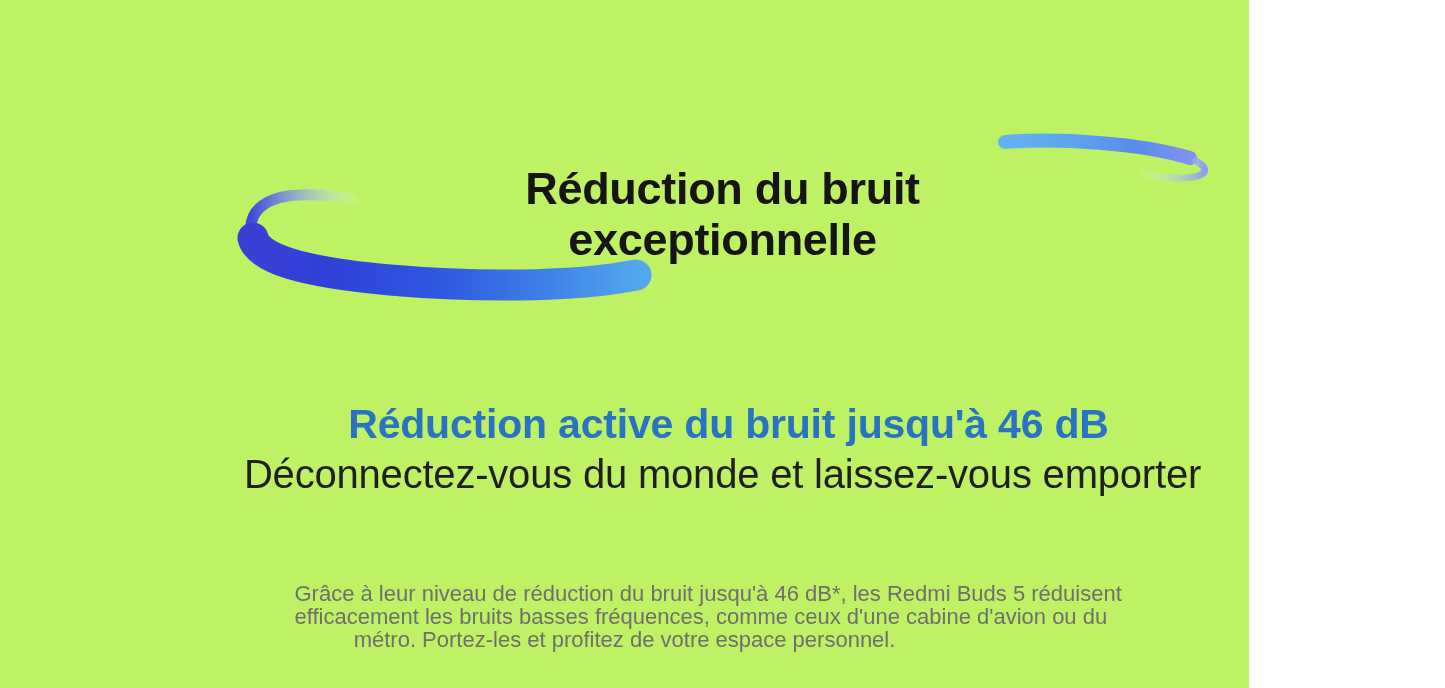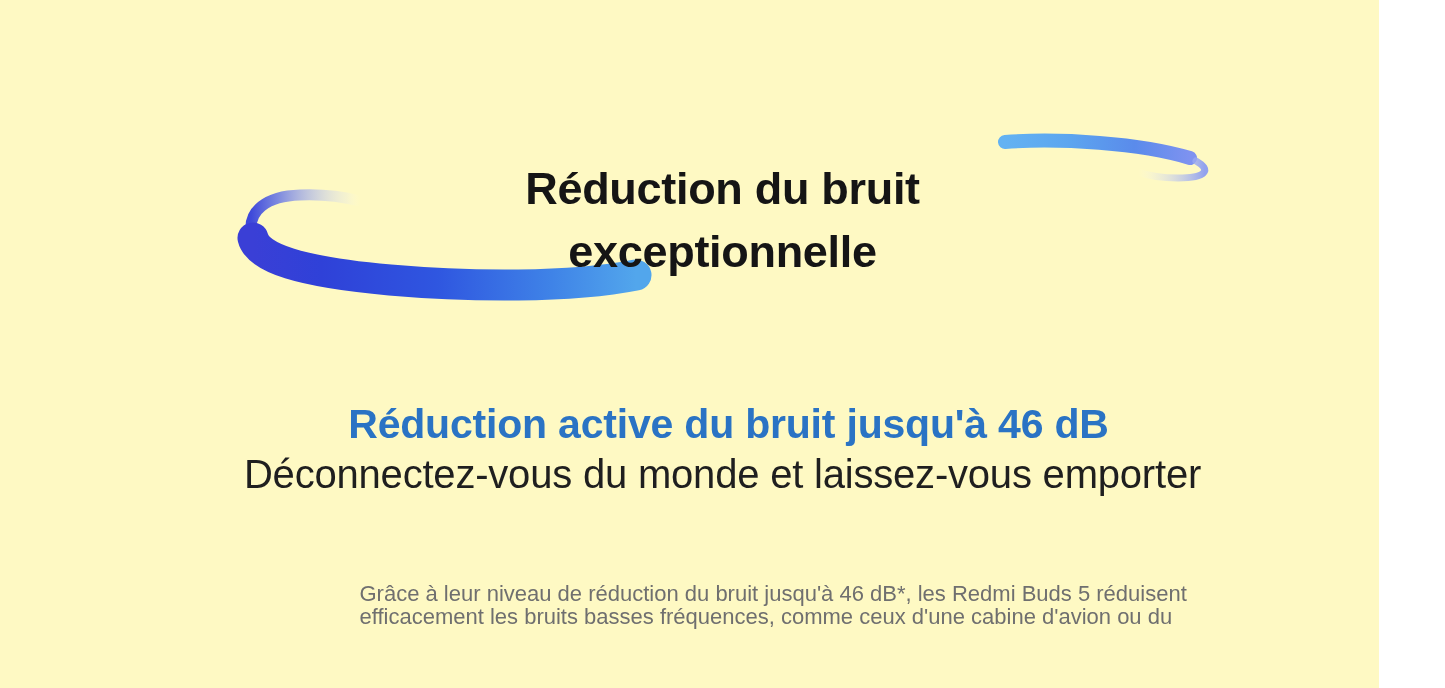--- a/index.html
+++ b/index.html
@@ -11,23 +11,23 @@
   body {
     width: 1445px;
     height: 688px;
     overflow: hidden;
     font-family: "Liberation Sans", "DejaVu Sans", sans-serif;
     -webkit-font-smoothing: antialiased;
   }
 
   .stage {
     position: relative;
-    width: 1379px;
-    height: 688px;
-    background: #fef9c3;
+    width: 1249px;
+    height: 688px;
+    background: #bef264;
   }
 
   
   .swoosh-layer {
     position: absolute;
     left: 0;
     top: 0;
     width: 1445px;
     height: 688px;
     pointer-events: none;
@@ -50,21 +50,21 @@
     font-weight: 700;
     letter-spacing: -0.3px;
     color: #151515;
     z-index: 5;
   }
   .hero-heading .hl {
     display: block;
     white-space: pre;
   }
   .hero-heading .hl + .hl {
-    margin-top: 18px;
+    margin-top: 6px;
   }
 
   
   .copy-block {
     position: absolute;
     left: 0;
     top: 404px;
     width: 1445px;
     text-align: center;
     z-index: 5;
@@ -185,15 +185,16 @@
   <div class="copy-block">
     <span class="copy-accent">Réduction active du bruit jusqu'à 46 dB</span>
     <span class="copy-sub">
       <span class="sl">Déconnectez-vous du monde et laissez-vous emporter</span>
     </span>
   </div>
 
   <p class="desc">
     <span class="dl">Grâce à leur niveau de réduction du bruit jusqu'à 46 dB*, les Redmi Buds 5 réduisent</span>
     <span class="dl">efficacement les bruits basses fréquences, comme ceux d'une cabine d'avion ou du</span>
+    <span class="dl">métro. Portez-les et profitez de votre espace personnel.</span>
   </p>
 
 </div>
 
 </body></html>

